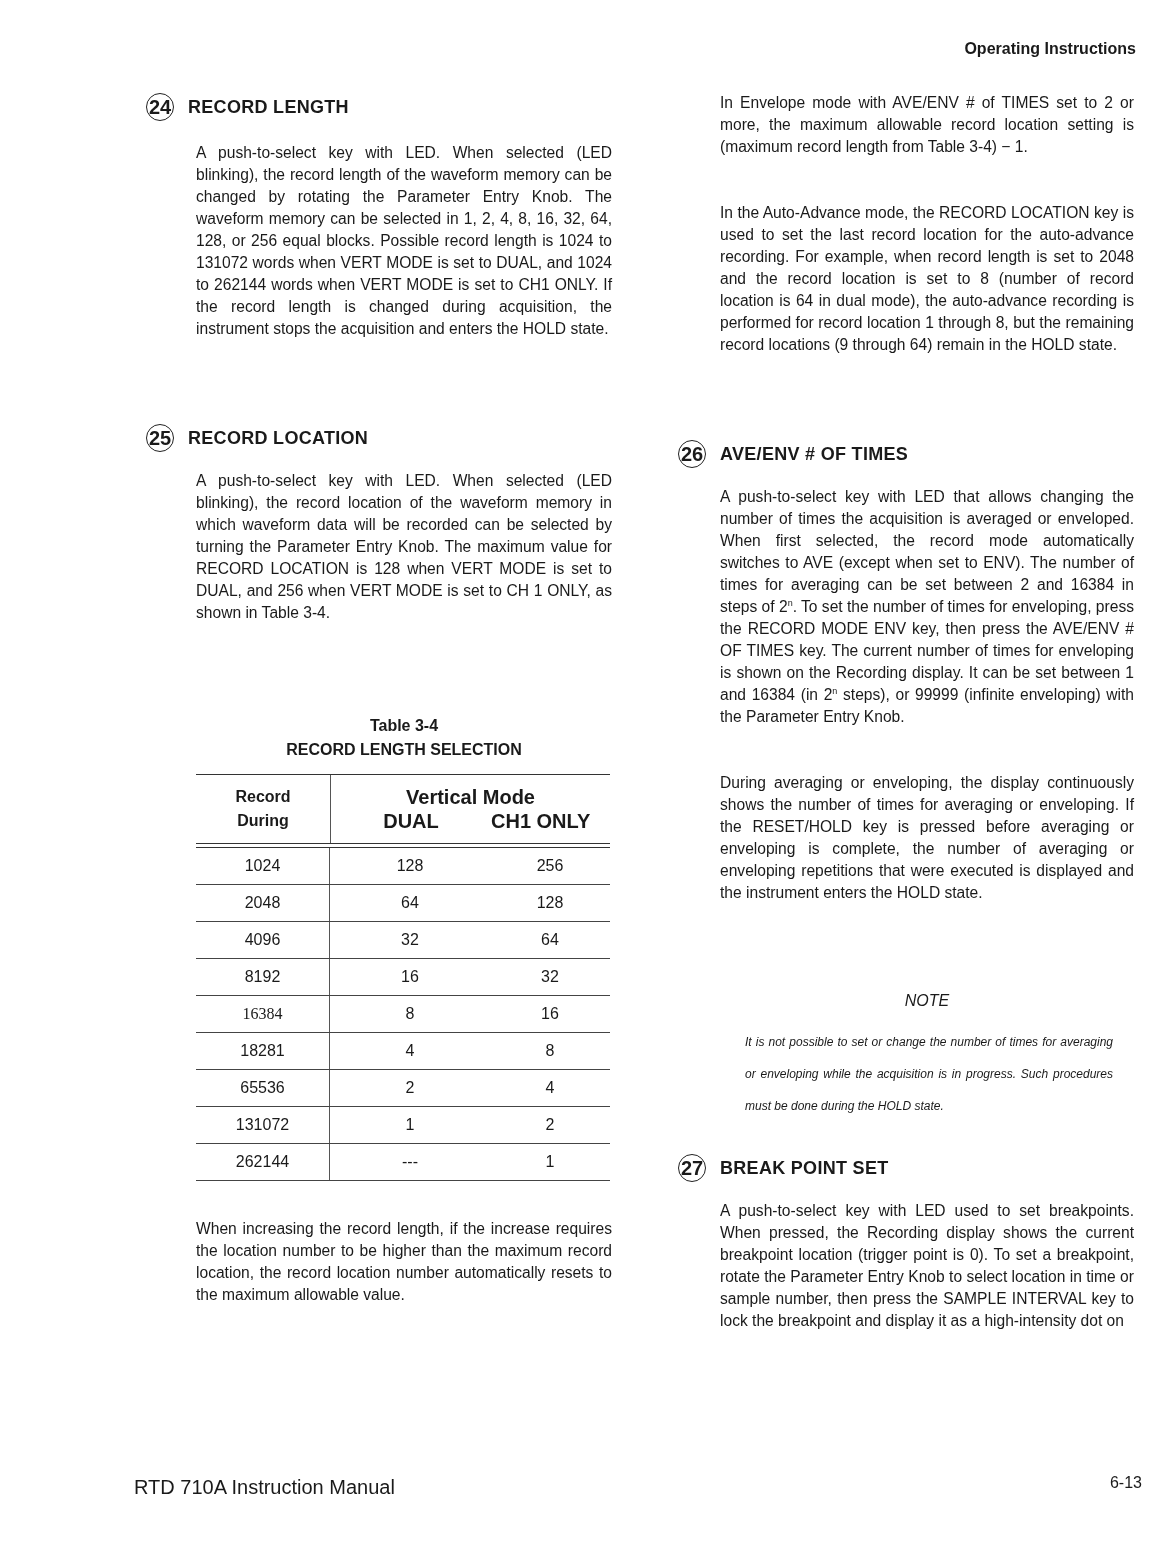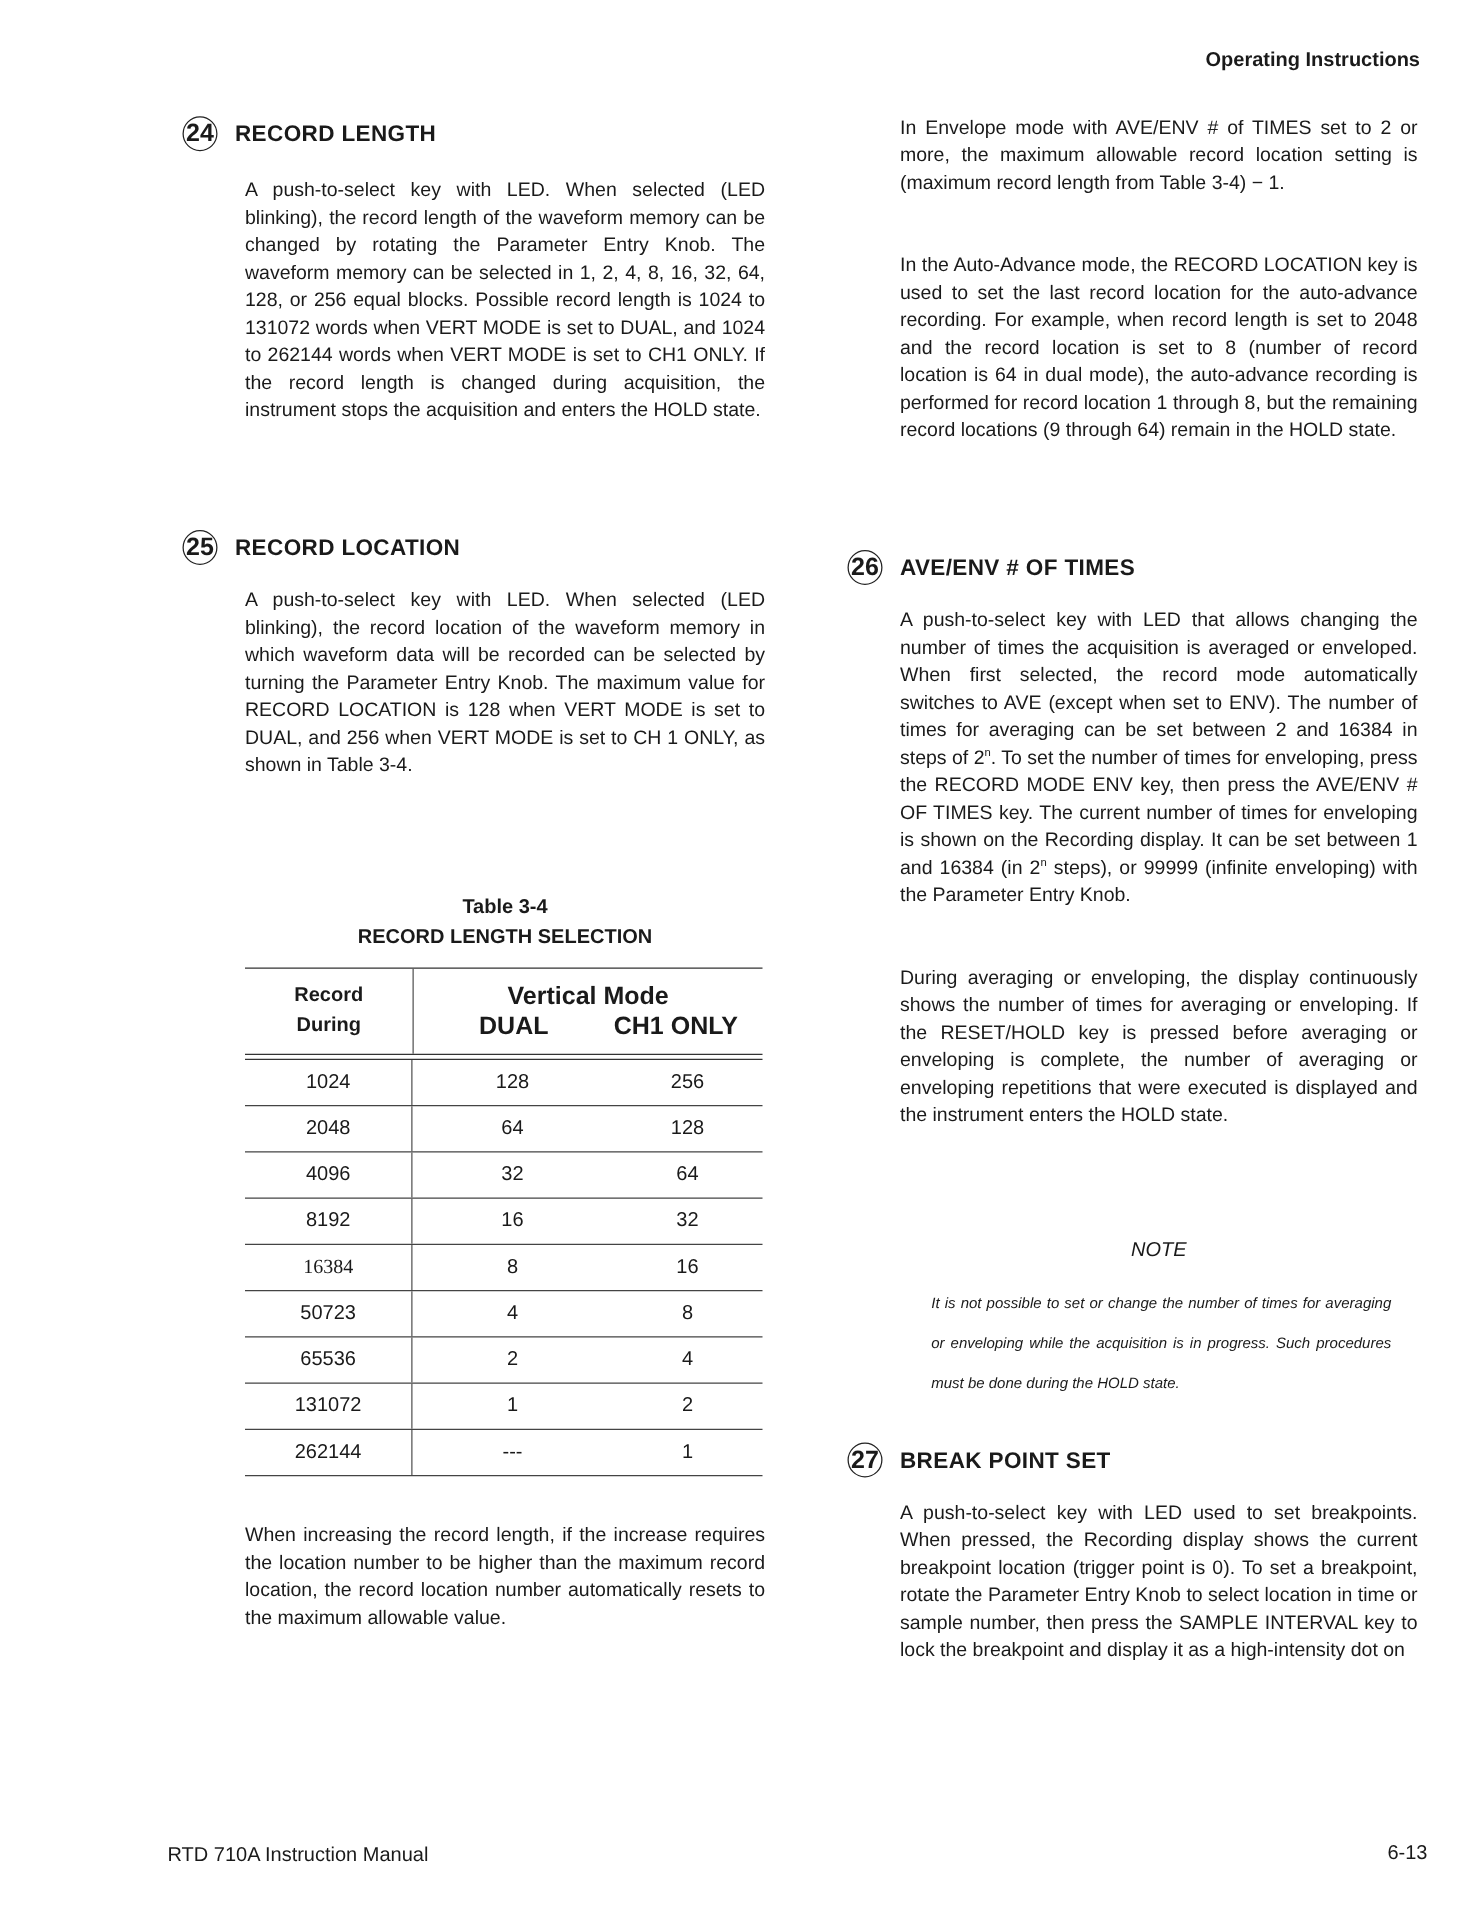--- a/index.html
+++ b/index.html
@@ -27,21 +27,21 @@
       font-size: 15.6px; line-height: 22px; text-align: justify;
       hyphens: manual;
     }
     .para sup { font-size: 9px; vertical-align: super; line-height: 0; }
     .table-caption {
       text-align: center; font-weight: bold; font-size: 16px; line-height: 24px;
     }
     .row { display: flex; height: 36px; align-items: center; border-bottom: 1.3px solid #444; }
     .note-title { font-style: italic; font-size: 16px; text-align: center; }
     .note-text { font-style: italic; font-size: 12px; line-height: 32px; text-align: justify; }
-    .footer-left { left: 134px; top: 1476px; font-size: 16px; }
+    .footer-left { left: 134px; top: 1476px; font-size: 20px; }
     .footer-right { left: 1060px; top: 1474px; width: 82px; text-align: right; font-size: 16px; }
   </style>
 </head>
 <body>
 
 <div class="abs running-head">Operating Instructions</div>
 
 <div class="abs" style="left:146px; top:93px;">
   <div class="section-head">
     <div class="circle-num">24</div>
@@ -99,21 +99,21 @@
         <div style="width: 134px; height: 100%; border-right: 1.2px solid rgb(85, 85, 85); display: flex; align-items: center; justify-content: center; box-sizing: border-box;">8192</div>
         <div style="width: 160px; text-align: center;">16</div>
         <div style="flex: 1 1 0%; text-align: center;">32</div>
       </div>
       <div class="row">
         <div style="width: 134px; height: 100%; border-right: 1.2px solid rgb(85, 85, 85); display: flex; align-items: center; justify-content: center; box-sizing: border-box; font-family: Liberation Serif, serif;">16384</div>
         <div style="width: 160px; text-align: center;">8</div>
         <div style="flex: 1 1 0%; text-align: center;">16</div>
       </div>
       <div class="row">
-        <div style="width: 134px; height: 100%; border-right: 1.2px solid rgb(85, 85, 85); display: flex; align-items: center; justify-content: center; box-sizing: border-box;">50723</div>
+        <div style="width: 134px; height: 100%; border-right: 1.2px solid rgb(85, 85, 85); display: flex; align-items: center; justify-content: center; box-sizing: border-box;">18281</div>
         <div style="width: 160px; text-align: center;">4</div>
         <div style="flex: 1 1 0%; text-align: center;">8</div>
       </div>
       <div class="row">
         <div style="width: 134px; height: 100%; border-right: 1.2px solid rgb(85, 85, 85); display: flex; align-items: center; justify-content: center; box-sizing: border-box;">65536</div>
         <div style="width: 160px; text-align: center;">2</div>
         <div style="flex: 1 1 0%; text-align: center;">4</div>
       </div>
       <div class="row">
         <div style="width: 134px; height: 100%; border-right: 1.2px solid rgb(85, 85, 85); display: flex; align-items: center; justify-content: center; box-sizing: border-box;">131072</div>

